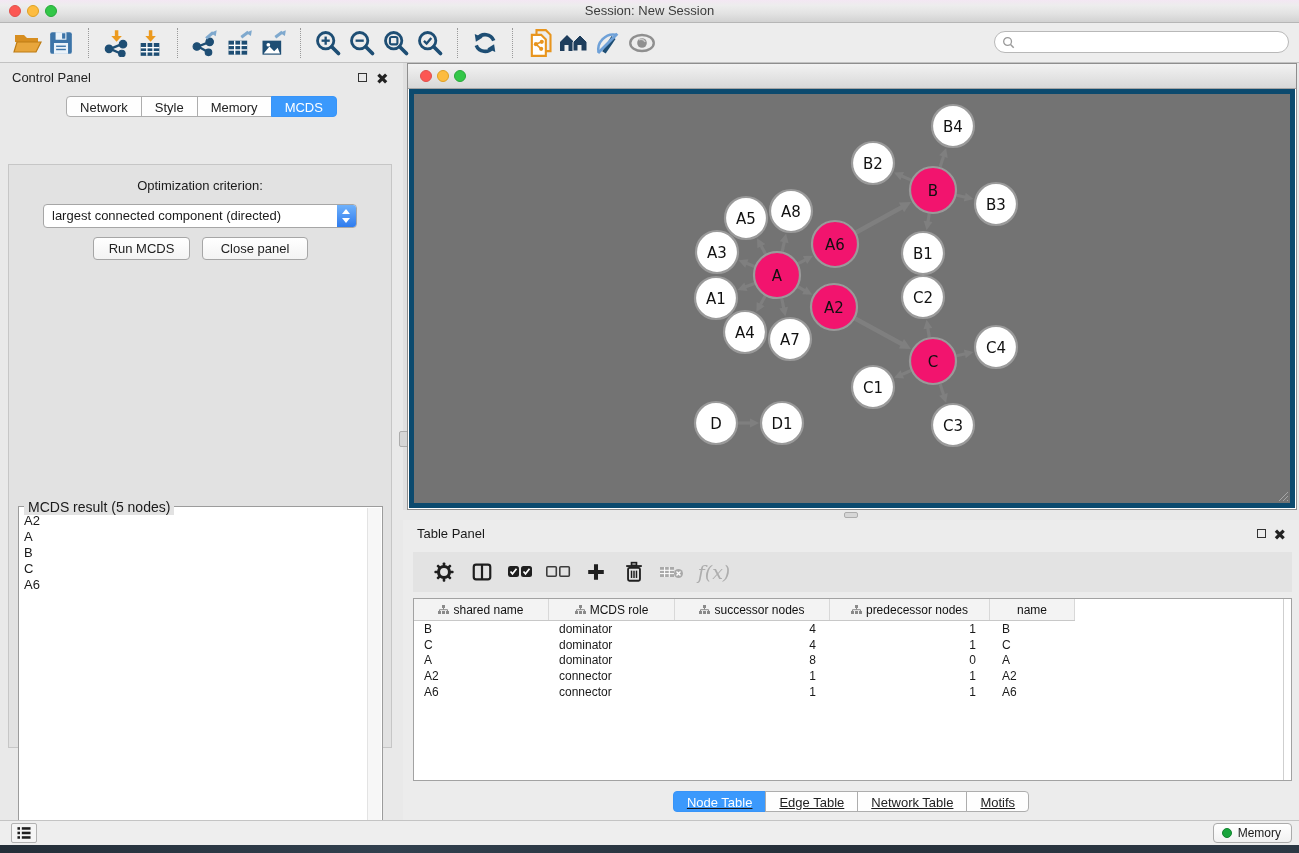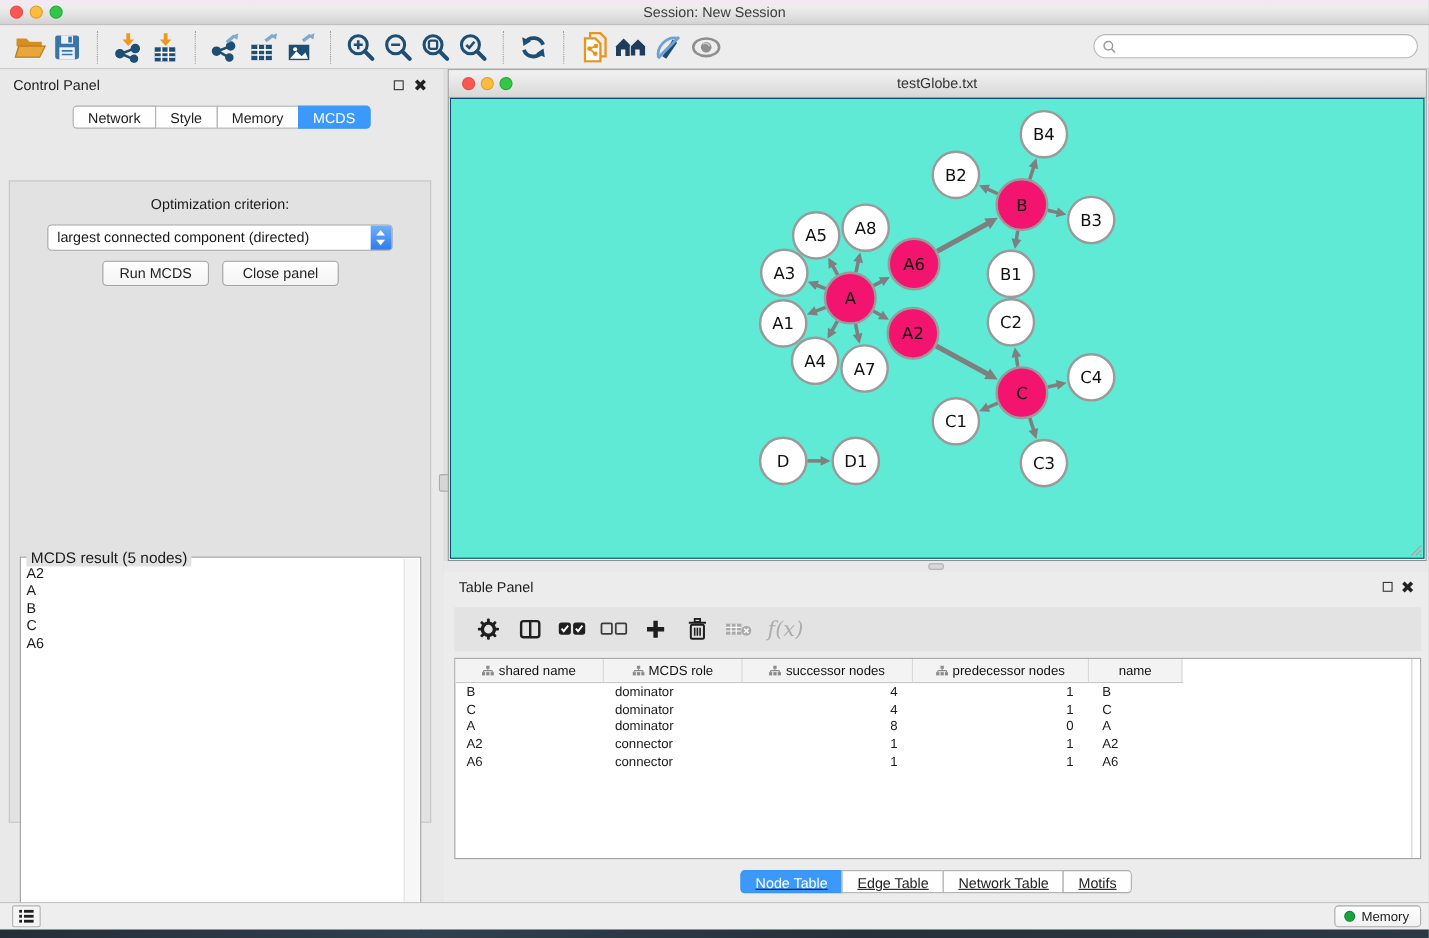--- a/index.html
+++ b/index.html
@@ -67,21 +67,21 @@
   .h-grip { position:absolute; left:441px; top:2px; width:14px; height:6px; background:#D6D6D6; border:1px solid #ACACAC; border-radius:2px; box-sizing:border-box; }
 
   
   .net-window { left:407px; top:63px; width:890px; height:447px; background:#FFF;
     border:1px solid #8E8E8E; box-sizing:border-box; }
   .net-titlebar { position:absolute; left:0; top:0; right:0; height:24px;
     background:linear-gradient(#F2F2F2,#D8D8D8); border-bottom:1px solid #A4A4A4; }
   .net-titlebar .tl { top:6px; }
   .net-titlebar .tl.red { left:12px; } .net-titlebar .tl.yellow { left:29px; } .net-titlebar .tl.green { left:46px; }
   .net-title { position:absolute; left:0; right:0; top:4px; text-align:center; color:#333; }
-  .net-content { position:absolute; left:1px; right:1px; top:25px; bottom:1px; background:#5eead4; border:1px solid #0c4a6e; box-sizing:border-box; }
+  .net-content { position:absolute; left:1px; right:1px; top:25px; bottom:1px; background:#737373; border:5px solid #0c4a6e; box-sizing:border-box; }
   #graph-svg { position:absolute; left:0; top:0; }
   .resize-grip { position:absolute; right:1px; bottom:1px; }
 
   
   .table-panel { left:403px; top:520px; width:896px; height:300px; background:#ECECEC; }
   .tp-title { position:absolute; left:14px; top:6px; }
   .tp-toolbar { position:absolute; left:10px; top:32px; width:879px; height:40px; background:#E3E3E3;
     display:flex; align-items:center; padding-left:12px; box-sizing:border-box; }
   .tpi { display:flex; align-items:center; justify-content:center; width:38px; height:34px; flex:0 0 auto; }
   .fx-label { font-family:"DejaVu Serif",serif; font-style:italic; font-size:19px; color:#ADADAD; }
@@ -319,21 +319,20 @@
   </div>
 
   <div class="abs v-div"></div>
   <div class="abs v-grip"></div>
 
   <div class="abs net-window">
     <div class="net-titlebar">
       <div class="tl red"></div>
       <div class="tl yellow"></div>
       <div class="tl green"></div>
-      <div class="net-title">testGlobe.txt</div>
     </div>
     <div class="net-content">
       <svg id="graph-svg" width="884" height="420" viewBox="0 0 884 420">
           <line x1="351.5334732741604" y1="159.91638634281102" x2="346.8109303542096" y2="151.2330009738691" stroke="#7F7F7F" stroke-width="3.2"></line>
           <polygon points="342.98875477892966,144.2051297548061 351.24187986184245,149.96151111515704 343.33552474039664,154.26145863734692" fill="#7F7F7F"></polygon>
           <line x1="368.12872509133035" y1="157.5543995824897" x2="370.3753967570316" y2="147.2839005392841" stroke="#7F7F7F" stroke-width="3.2"></line>
           <polygon points="372.08497178747507,139.46870040011402 374.5577499565093,149.22243651130483 365.765649799943,147.29916460205592" fill="#7F7F7F"></polygon>
           <line x1="340.5900931847508" y1="172.40953572082114" x2="331.94612963636354" y2="169.096016360606" stroke="#7F7F7F" stroke-width="3.2"></line>
           <polygon points="324.47616069794714,166.2325282675464 334.49058780601166,165.25209484437923 331.26916370131954,173.6558099000977" fill="#7F7F7F"></polygon>
           <line x1="340.543265126549" y1="189.46729347687497" x2="331.0066158782075" y2="193.0630792590365" stroke="#7F7F7F" stroke-width="3.2"></line>

